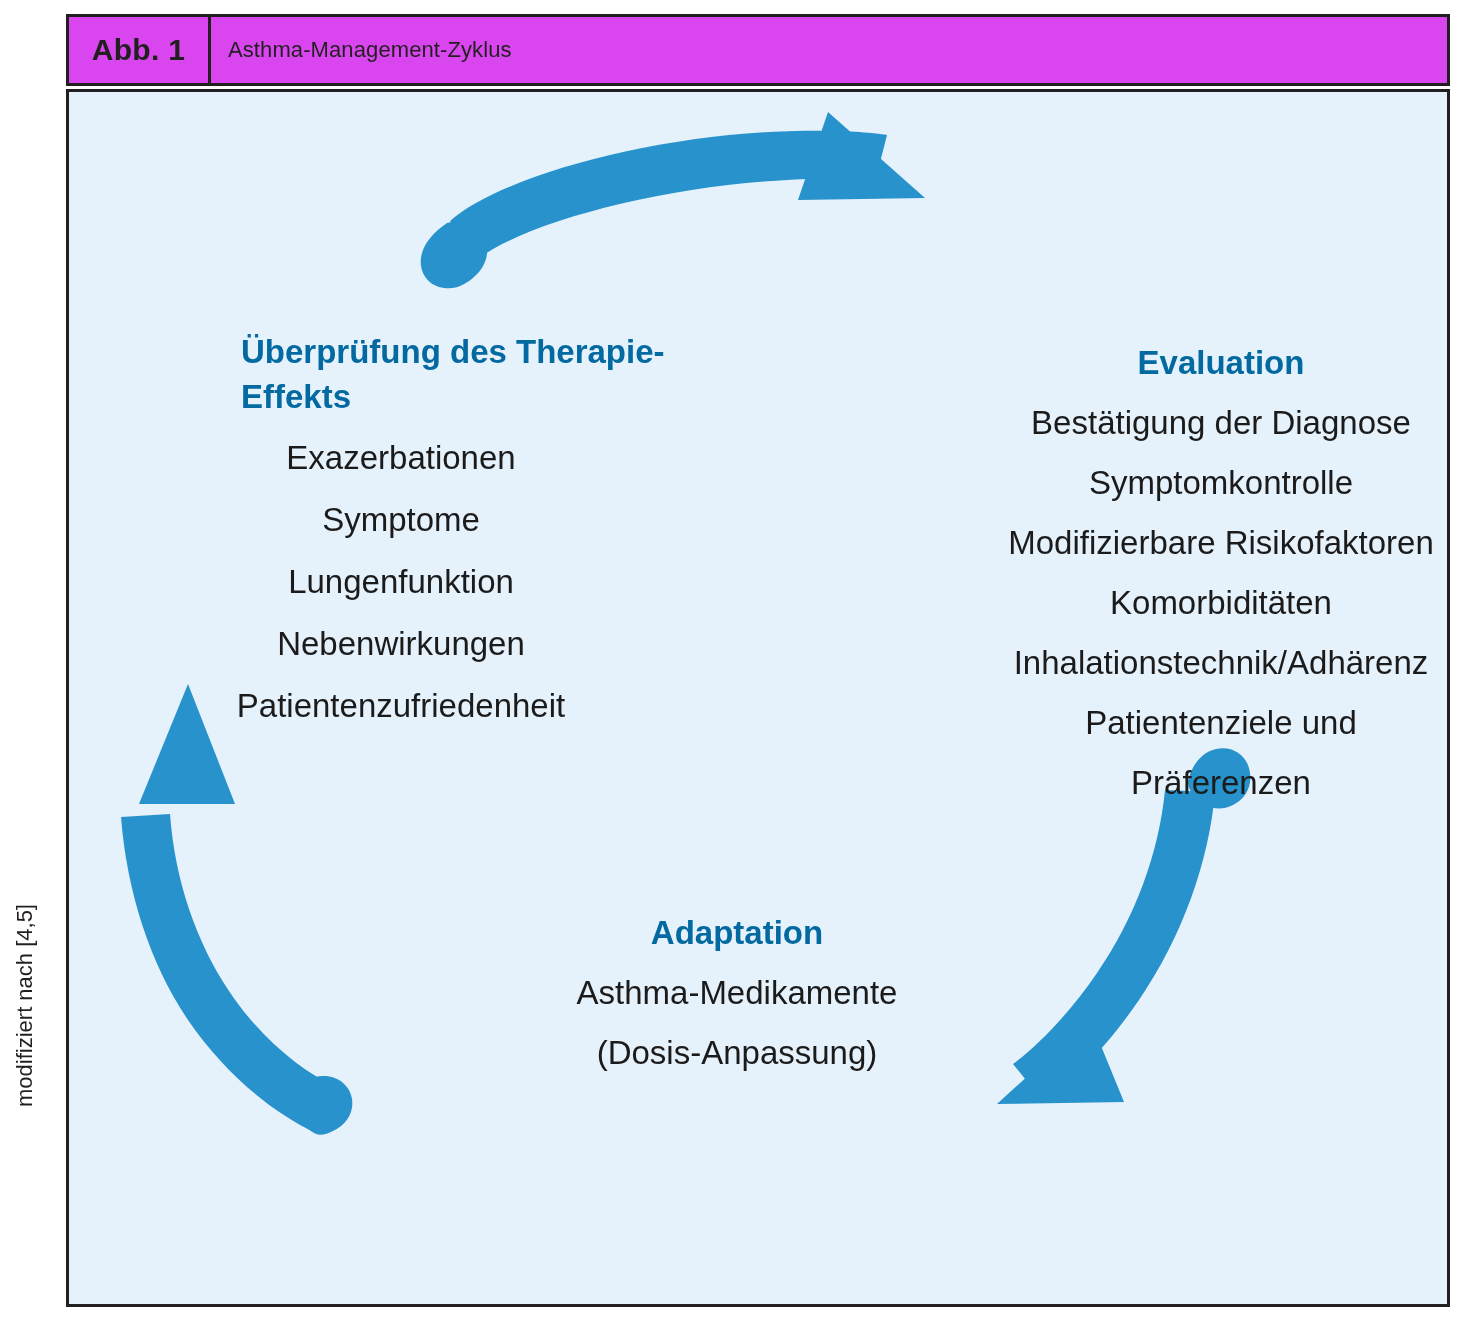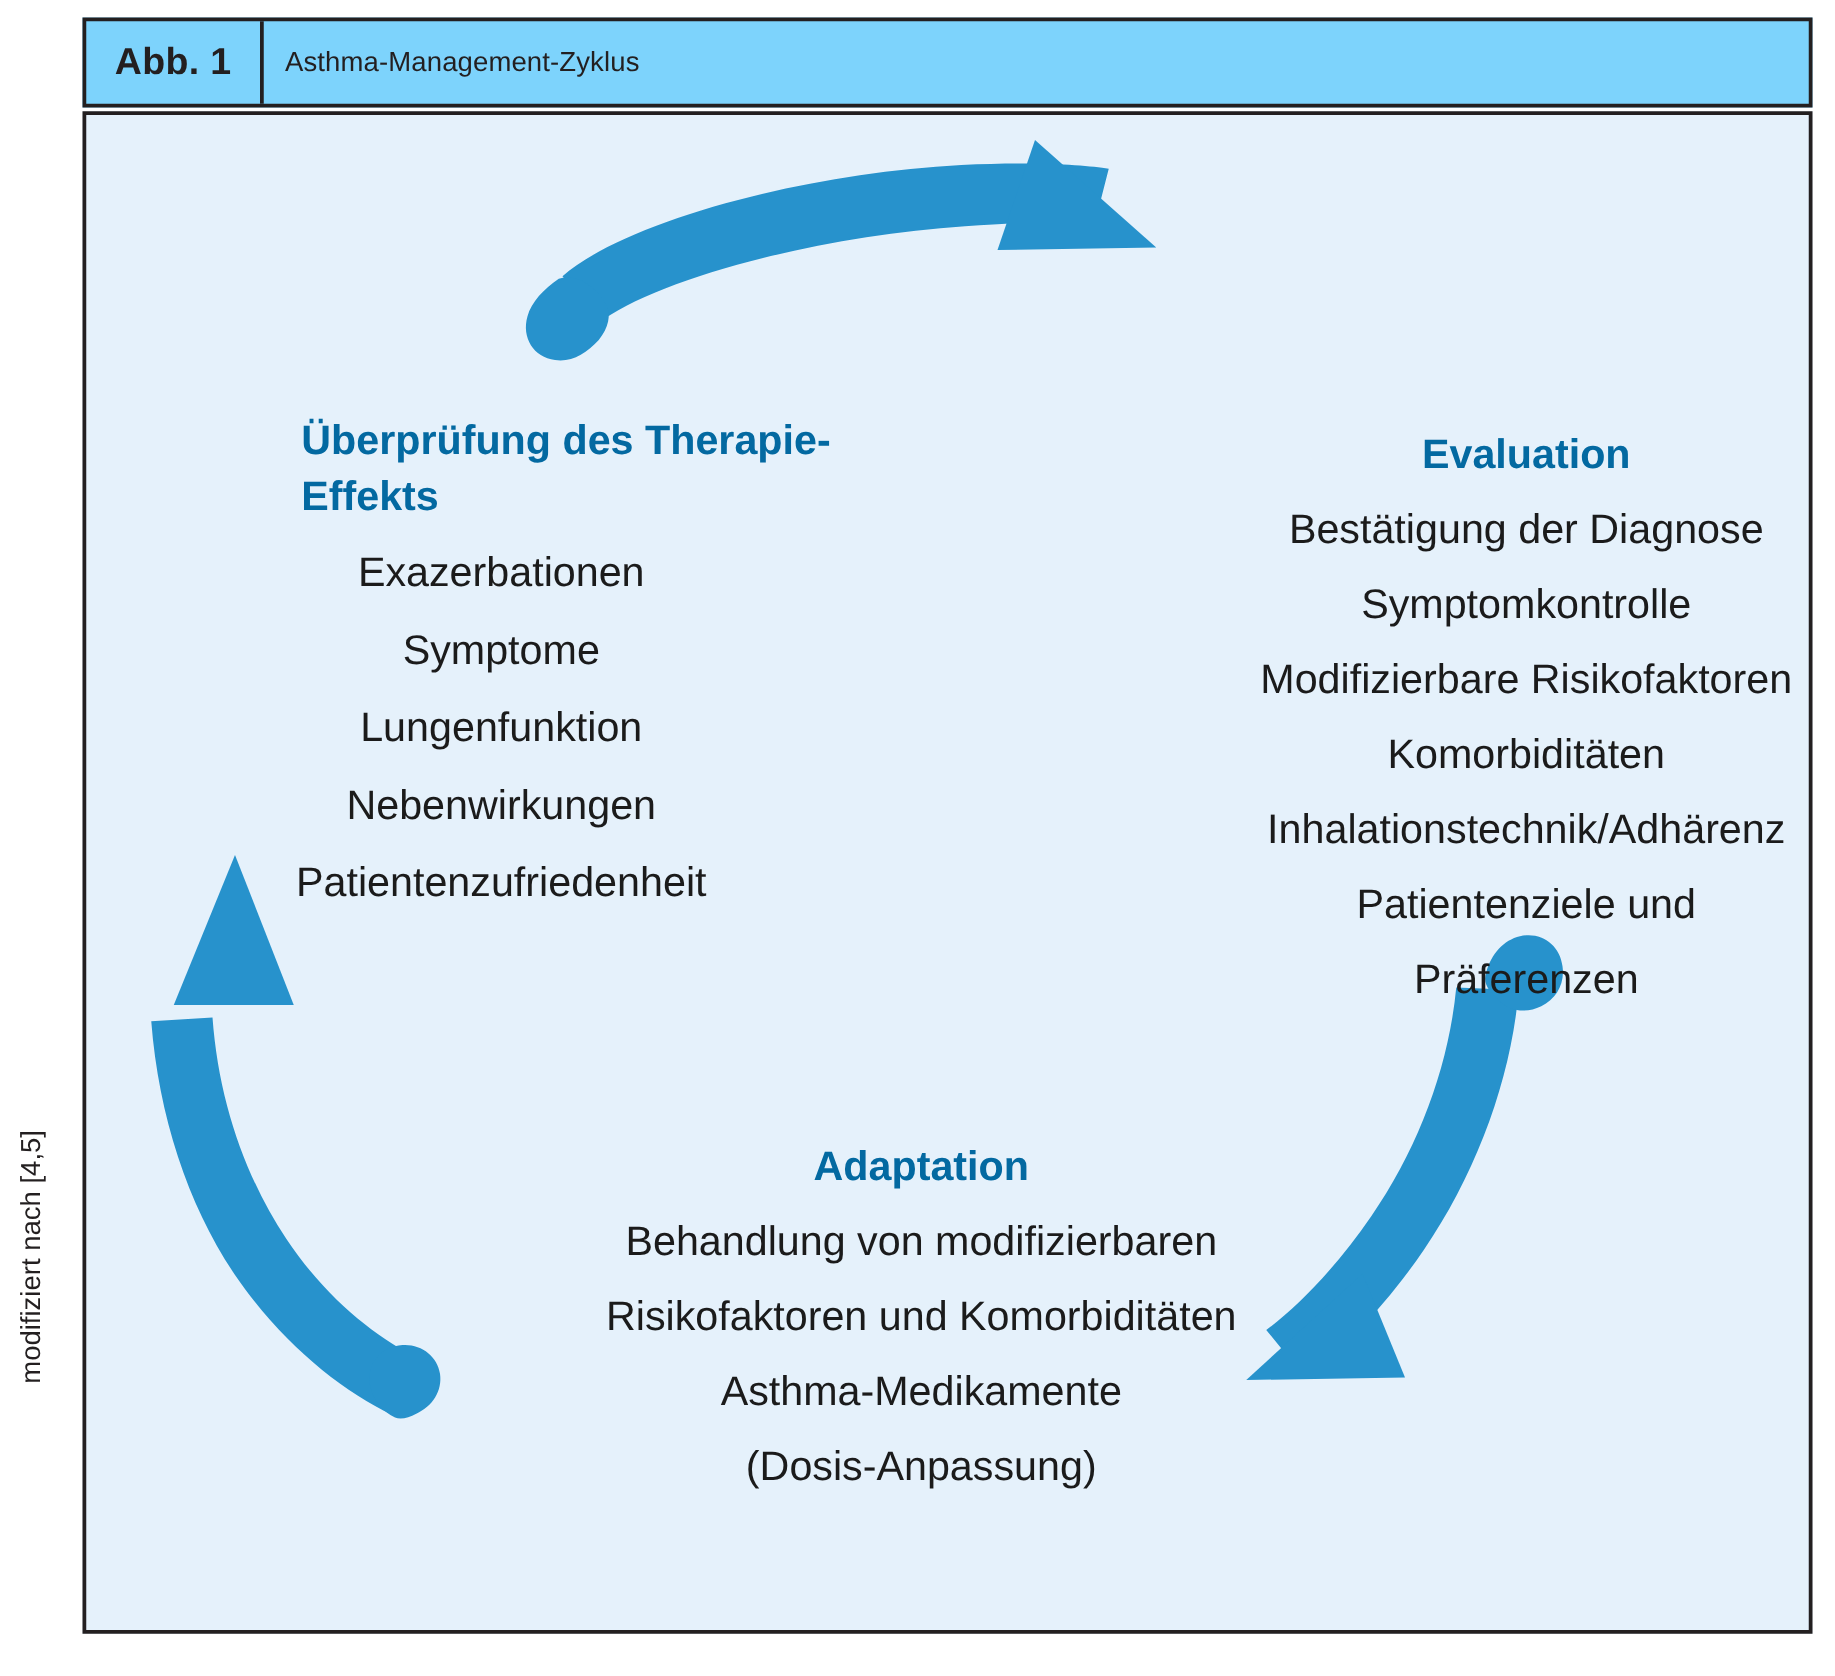--- a/index.html
+++ b/index.html
@@ -21,21 +21,21 @@
 
   
   #figure-header {
     position: absolute;
     left: 66px;
     top: 14px;
     width: 1384px;
     height: 72px;
     box-sizing: border-box;
     border: 3px solid #231f20;
-    background: #7dd3fc;
+    background: #d946ef;
     display: flex;
     align-items: stretch;
   }
   #figure-number {
     flex: 0 0 142px;
     box-sizing: border-box;
     border-right: 3px solid #231f20;
     display: flex;
     align-items: center;
     justify-content: center;
@@ -203,22 +203,20 @@
         <li class="group-item">Komorbiditäten</li>
         <li class="group-item">Inhalationstechnik/Adhärenz</li>
         <li class="group-item">Patientenziele und
 Präferenzen</li>
       </ul>
     </div>
 
     <div class="group" id="group-adaptation">
       <div class="group-heading">Adaptation</div>
       <ul class="group-items">
-        <li class="group-item">Behandlung von modifizierbaren
-Risikofaktoren und Komorbiditäten</li>
         <li class="group-item">Asthma-Medikamente
 (Dosis-Anpassung)</li>
 
       </ul>
     </div>
 
   </div>
 </div>
 
 </body></html>

